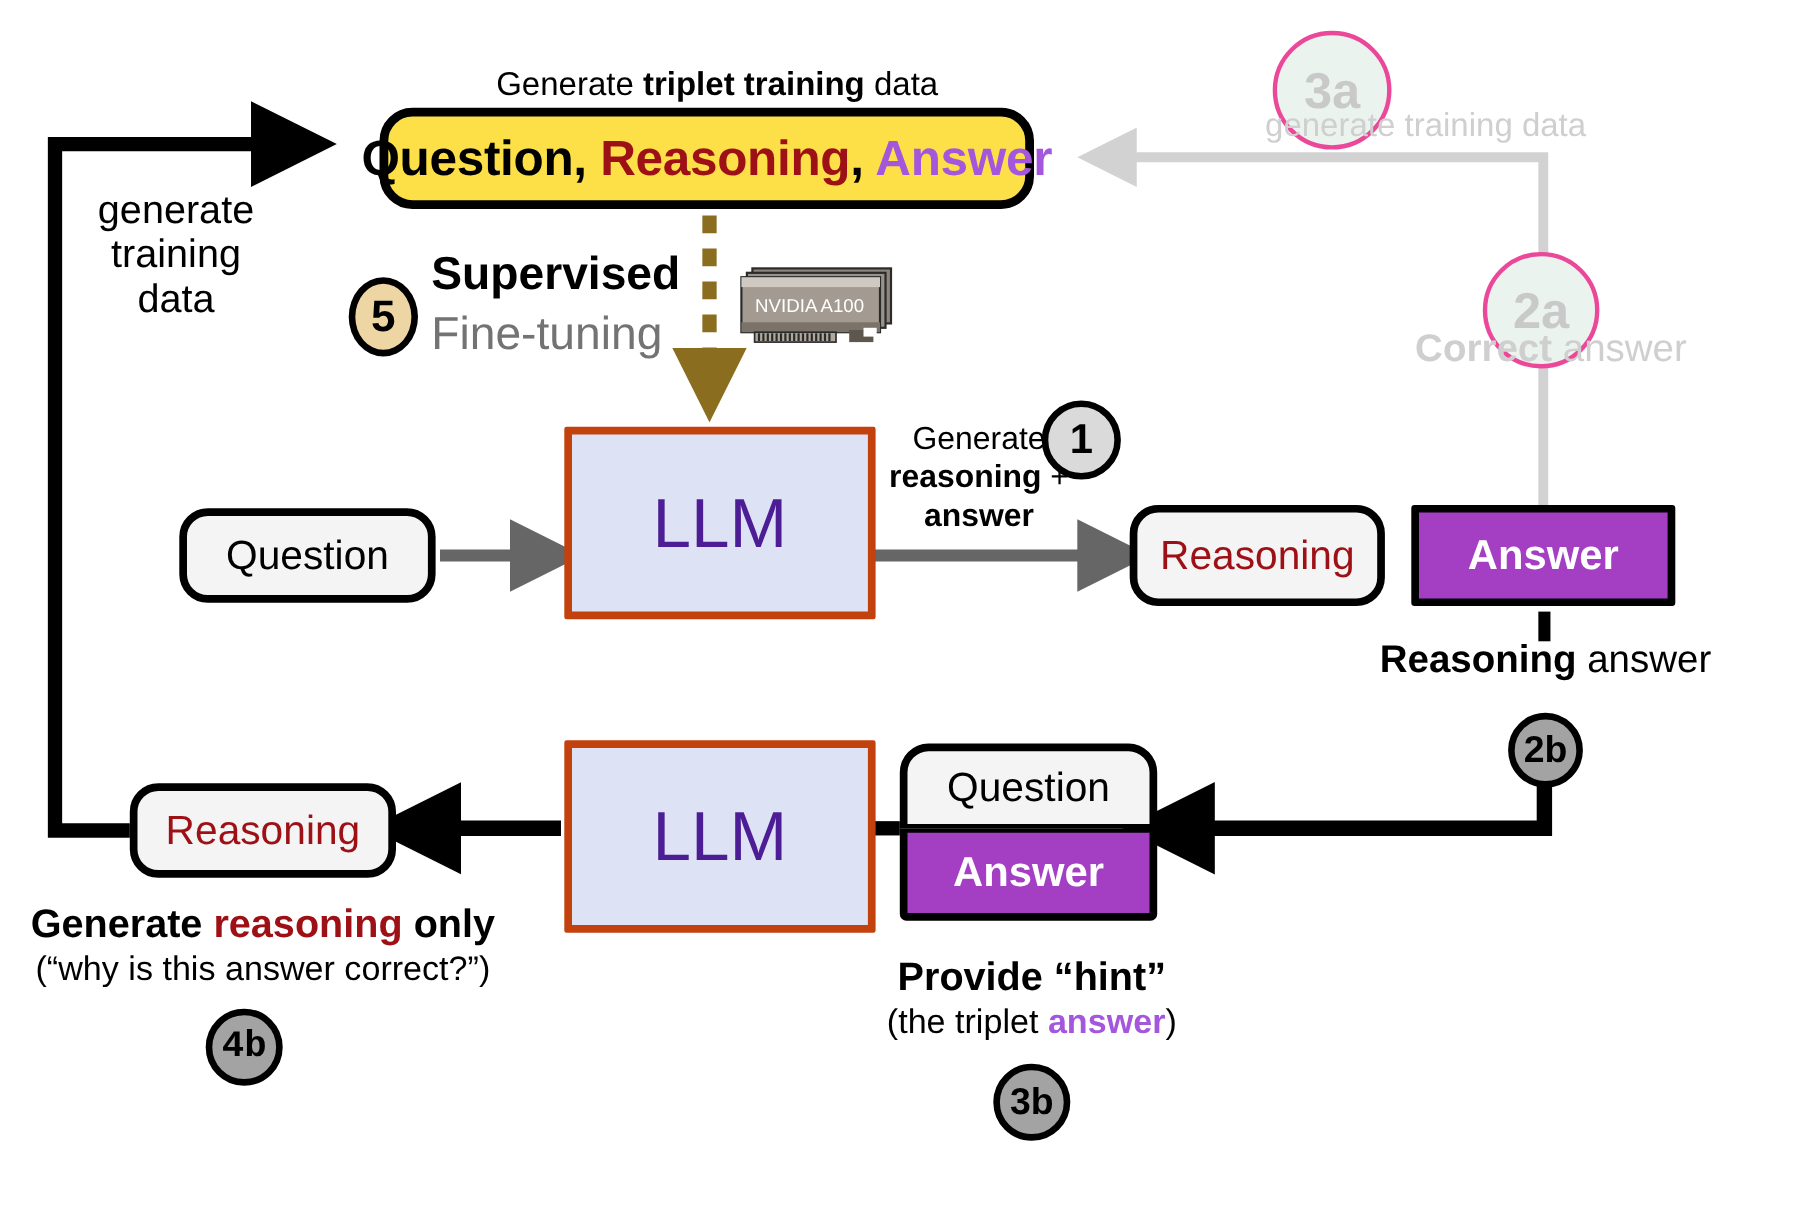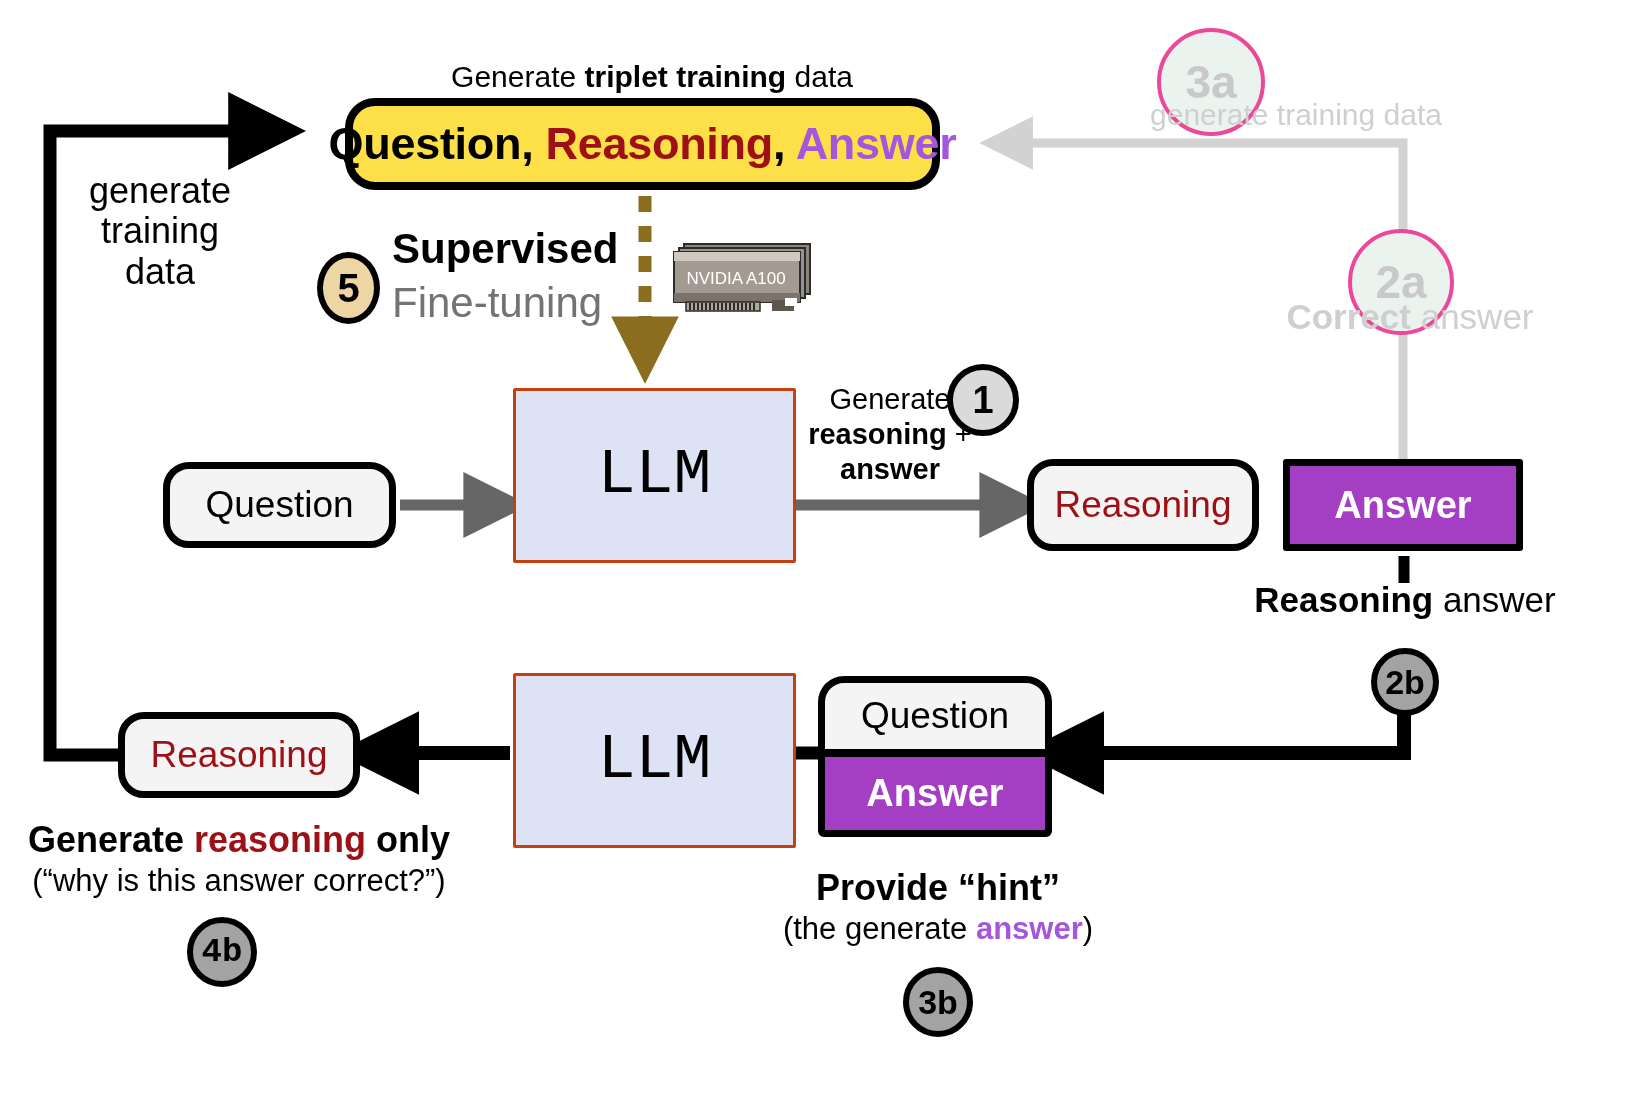--- a/index.html
+++ b/index.html
@@ -9,21 +9,21 @@
 
   .node{position:absolute;box-sizing:border-box;display:flex;align-items:center;justify-content:center;}
 
   
   .pill{background:#f4f4f4;border:7px solid #000;border-radius:26px;}
   .pill-top{background:#f4f4f4;border:7px solid #000;border-radius:26px 26px 0 0;border-bottom:4px solid #000;}
   
   .purple{background:#a43fc4;border:7px solid #000;border-radius:3px;color:#fff;font-weight:bold;}
   .purple-bottom{background:#a43fc4;border:7px solid #000;border-radius:0 0 6px 6px;border-top:4px solid #000;color:#fff;font-weight:bold;}
   
-  .llm{background:#dee2f5;border:3px solid #c2410c;border-radius:2px;color:#000000;font-weight:normal;font-family:Liberation Mono, monospace;}
+  .llm{background:#dee2f5;border:7px solid #c2410c;border-radius:2px;color:#4c1d95;font-weight:normal;}
 
   .triplet{background:#fde047;border:8px solid #000;border-radius:30px;}
   .triplet .inner{font-size:45px;font-weight:bold;white-space:nowrap;letter-spacing:-0.3px;}
   .c-black{color:#000;}
   .c-red{color:#9d1016;}
   .c-purple{color:#a457dd;}
 
   .label{position:absolute;font-size:30px;color:#000;line-height:1.12;}
   .label.center{text-align:center;}
   .b{font-weight:bold;}
@@ -222,21 +222,21 @@
     <div style="font-size:31px;">(“why is this answer correct?”)</div>
   </div>
 
   <div class="badge badge-pink" style="left:187px;top:917px;width:70px;height:70px;font-size:34px;font-family:Liberation Mono, monospace;">
     <span>4b</span>
   </div>
 
   <div class="label center" style="left:748px;top:866px;width:380px;font-size:36px;line-height:1.22;">
     <div class="b">Provide “hint”</div>
     <div style="font-size:31px;">
-      <span>(the generate </span><span class="b" style="color:#a457dd;">answer</span><span>)</span>
+      <span>(the triplet </span><span class="b" style="color:#a457dd;">answer</span><span>)</span>
     </div>
   </div>
 
   <div class="badge badge-pink" style="left:903px;top:967px;width:70px;height:70px;font-size:34px;">
     <span>3b</span>
   </div>
 
 </div>
 
 </body></html>

